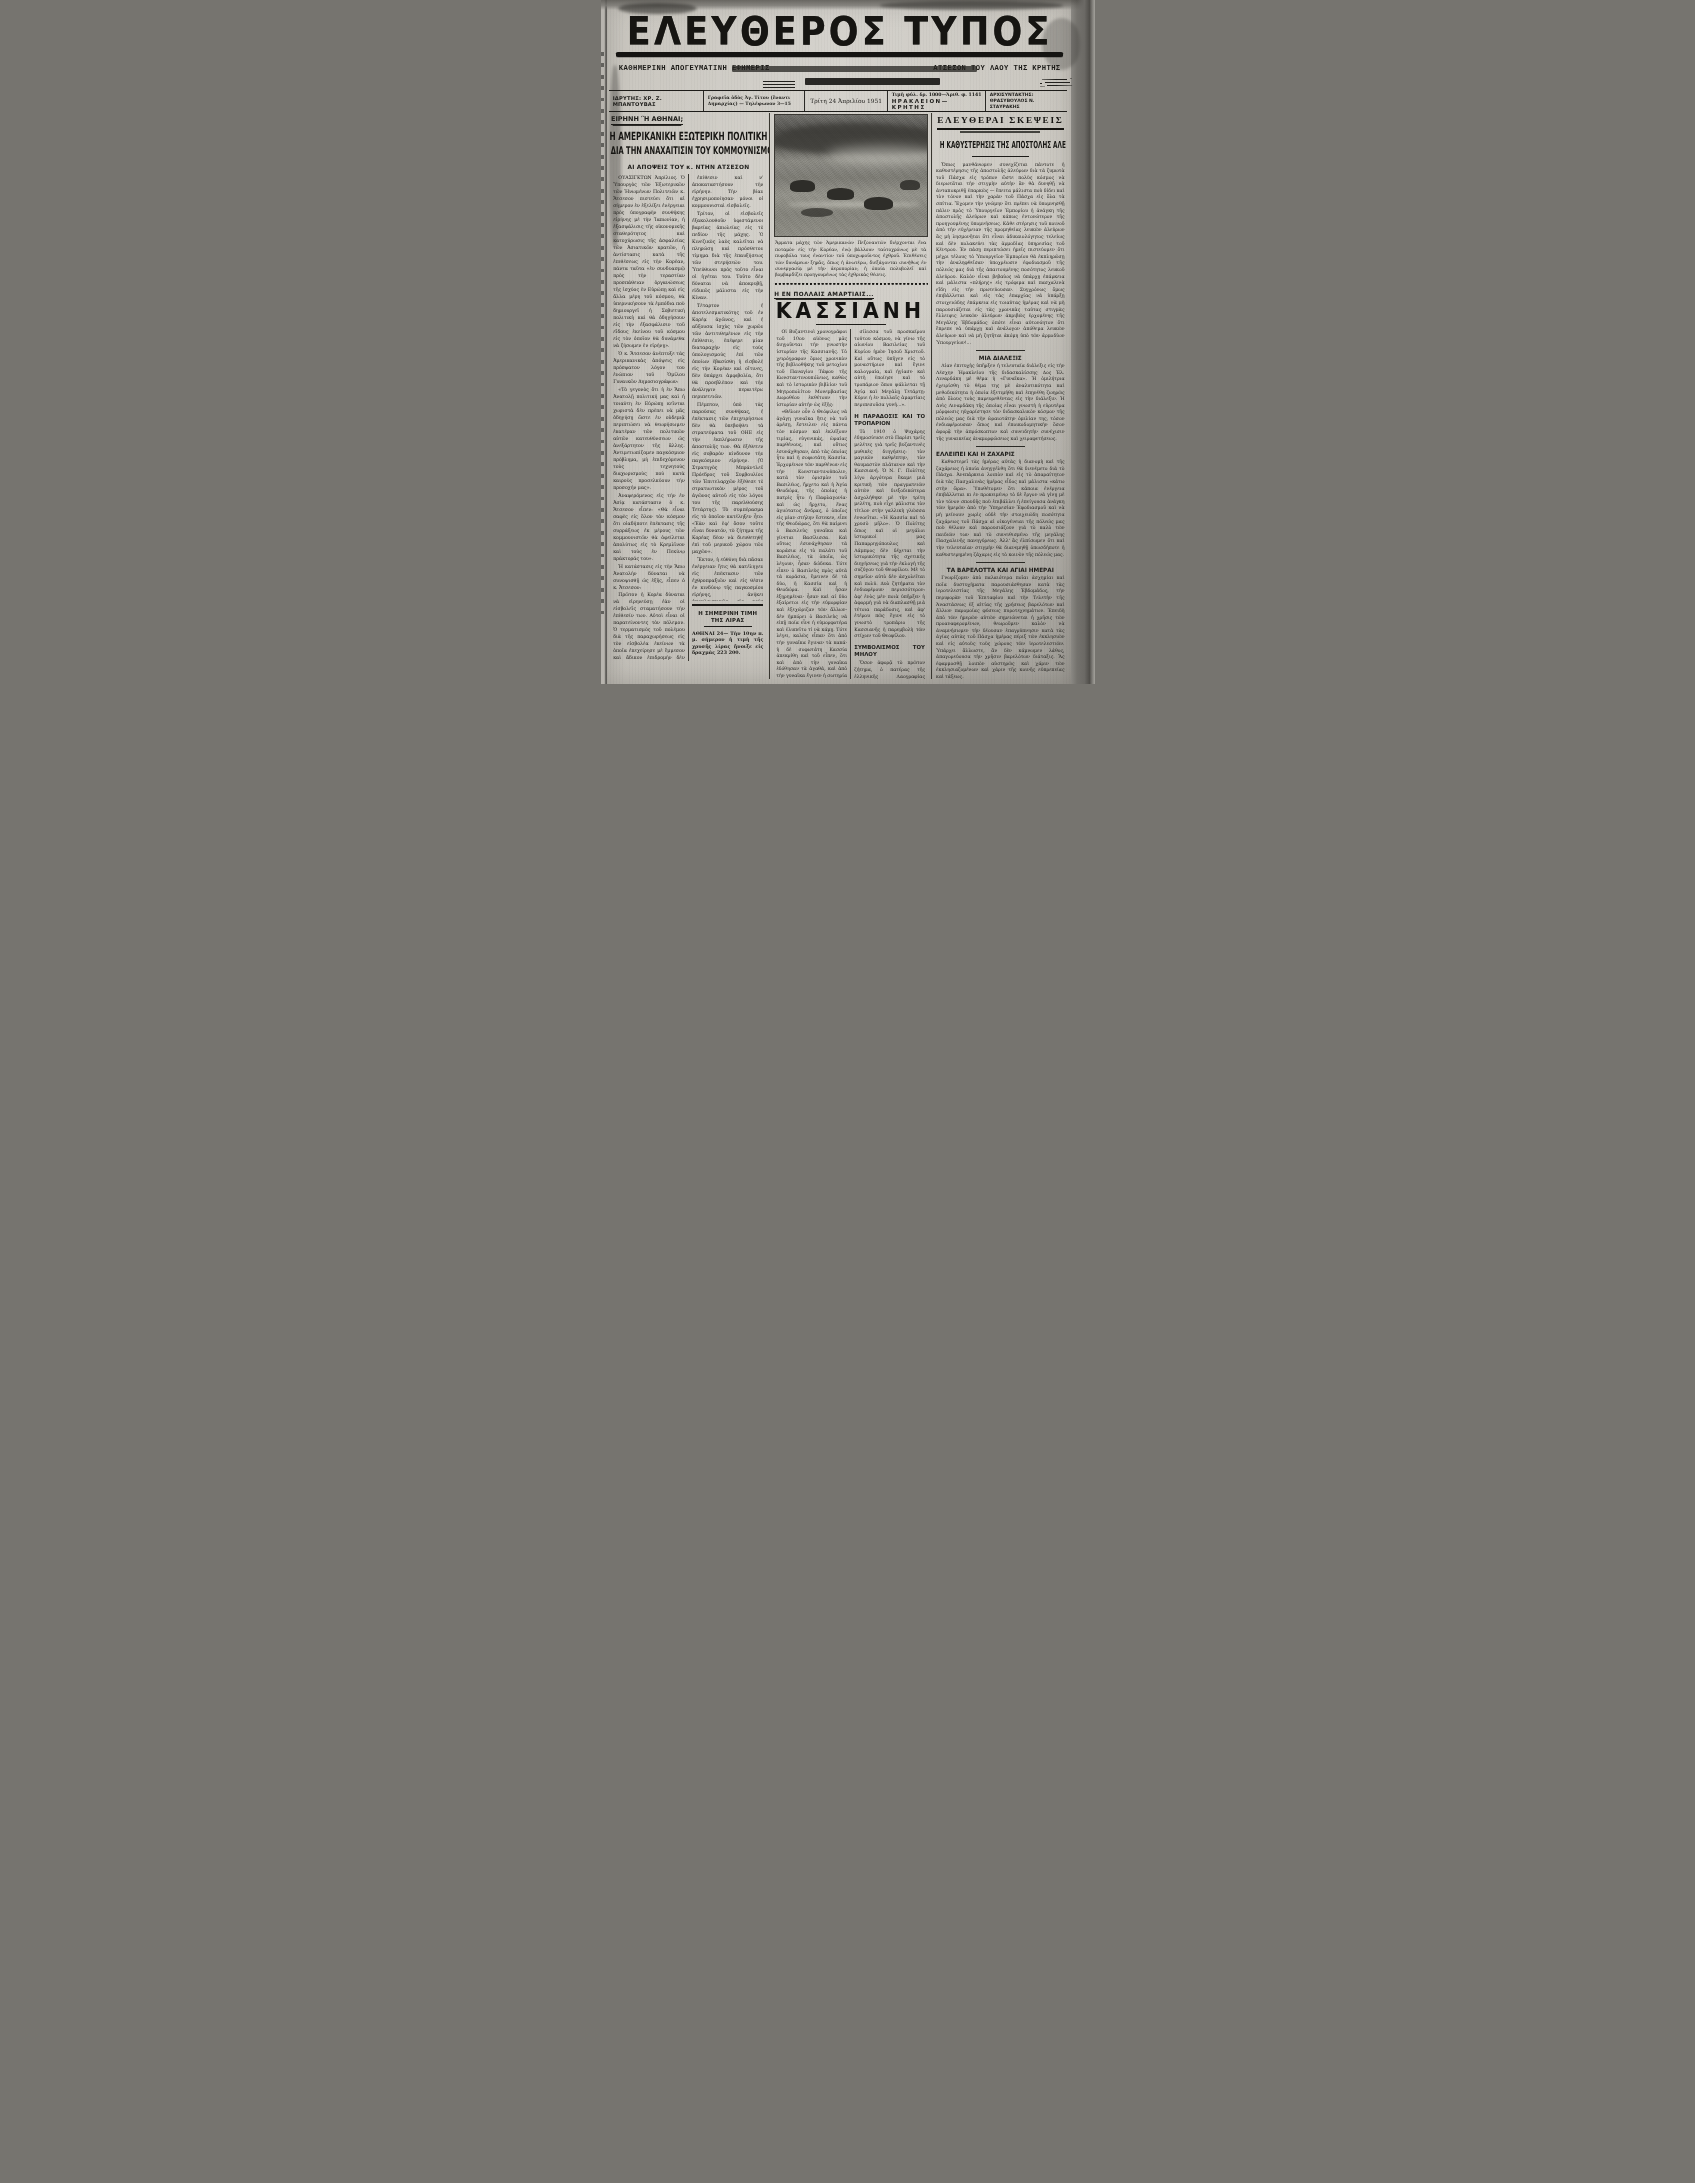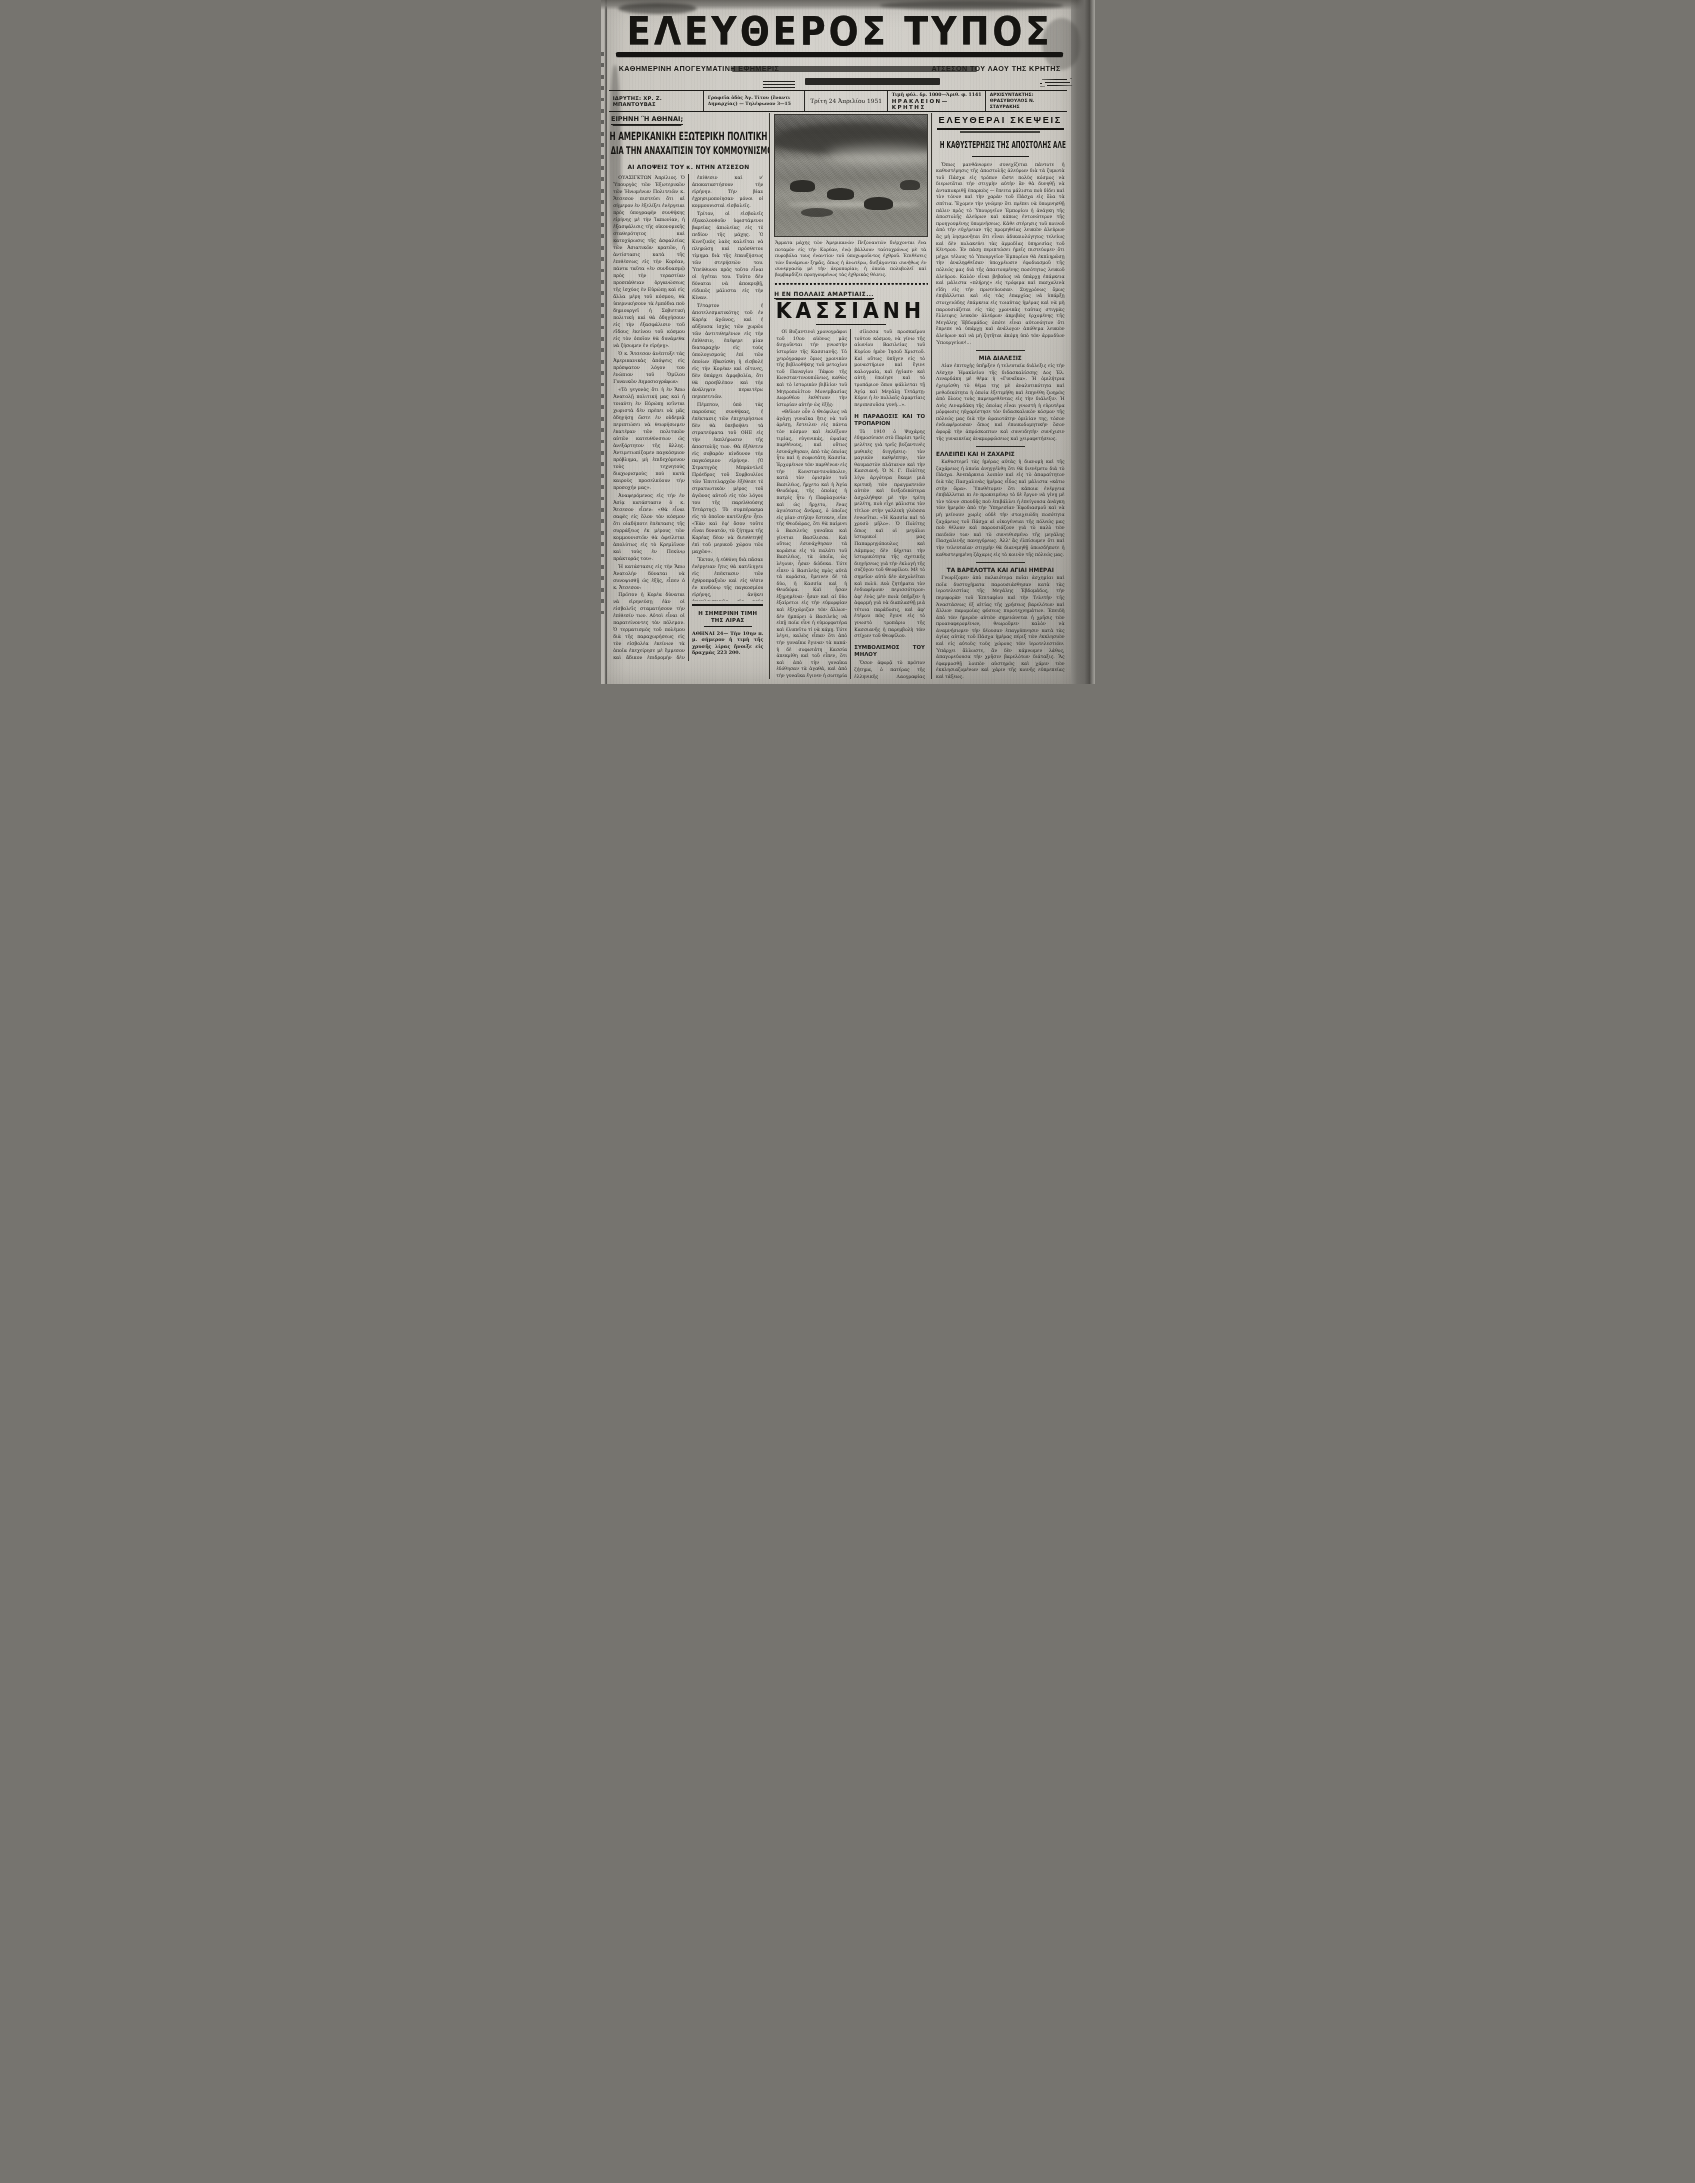--- a/index.html
+++ b/index.html
@@ -39,21 +39,21 @@
 
   
   .masthead{position:absolute;left:12.2px;top:12.2px;width:454px;text-align:center;}
   .mast-title{font-family:"DejaVu Sans",sans-serif;font-weight:bold;font-size:34px;
     letter-spacing:3.1px;line-height:1;display:inline-block;transform:scale(1.03,1.14);
     transform-origin:top center;color:#161512;text-shadow:0 0 0.4px rgba(20,20,18,.7);}
   .mast-rule{height:4.4px;background:#151412;margin:6.1px 3.5px 0;border-radius:2.2px/1.3px;
     box-shadow:0 0.9px 0 rgba(20,20,18,.25);}
   .subtitle-row{display:flex;justify-content:space-between;align-items:center;
     margin:7px 6.1px 0;}
-  .subtitle{font-family:Liberation Sans, sans-serif;font-weight:bold;font-size:7.2px;
+  .subtitle{font-family:Liberation Mono, monospace;font-weight:bold;font-size:7.2px;
     letter-spacing:0.4px;color:#1c1b18;white-space:nowrap;}
 
   
   .infobar{position:absolute;left:8.7px;top:90px;width:458px;height:20px;
     border-top:1.3px solid #1d1c19;border-bottom:1.3px solid #1d1c19;
     display:grid;grid-template-columns:94px 101px 83px 98px 81px;align-items:center;}
   .cell{padding:0.9px 3.5px;height:17.5px;display:flex;flex-direction:column;justify-content:center;}
   .cell + .cell{border-left:0.7px solid #2a2926;}
   .founder{font-family:"DejaVu Sans",sans-serif;font-weight:bold;font-size:5.2px;letter-spacing:0.2px;}
   .offices{font-size:4.5px;line-height:1.25;font-weight:bold;}
@@ -124,21 +124,21 @@
     box-shadow:0 2.6px 0 -1.7px #1d1c19;letter-spacing:0.4px;}
   .kass-title{font-family:"DejaVu Sans",sans-serif;font-weight:bold;font-size:19.6px;
     text-align:center;letter-spacing:3.9px;line-height:1.05;color:#141311;
     transform:scale(1.04,1.08);transform-origin:top center;}
   .kass-rule{width:70px;height:1.5px;background:#1d1c19;margin:2.6px auto 3.9px;}
   .mid .cols .col{height:368px;font-size:4.6px;line-height:6.6px;}
   .subhead{font-family:"DejaVu Sans",sans-serif;font-weight:bold;font-size:5.4px;
     line-height:1.25;margin:4.4px 0 2.6px;text-indent:0;}
 
   
-  .section-title{font-family:Liberation Sans, sans-serif;font-weight:bold;font-size:9.2px;
+  .section-title{font-family:Liberation Serif, serif;font-weight:bold;font-size:9.2px;
     text-align:center;letter-spacing:1.7px;margin-top:0.9px;color:#151411;}
   .rt-rule1{height:2px;background:#151411;margin:3.1px 0.9px 1.3px;}
   .rt-rule2{height:2.2px;background:#2c2b27;width:62%;margin:0 auto 4.4px;opacity:.85;}
   .rt-headline{height:15.7px;text-align:center;}
   .h2a{font-size:6px;transform:scale(0.95,1.62);}
   .rt-hrule{width:57px;height:1.1px;background:#1d1c19;margin:2.6px auto 4.4px;}
   .right .body{font-size:4.6px;line-height:6.6px;text-align:justify;}
   .item-rule{width:49px;height:1px;background:#2b2a26;margin:3.9px auto 3.5px;}
   .item-title{font-family:"DejaVu Sans",sans-serif;font-weight:bold;font-size:5.7px;margin:0 0 2.6px;}
   .item:nth-of-type(odd) .item-title{text-align:center;}

